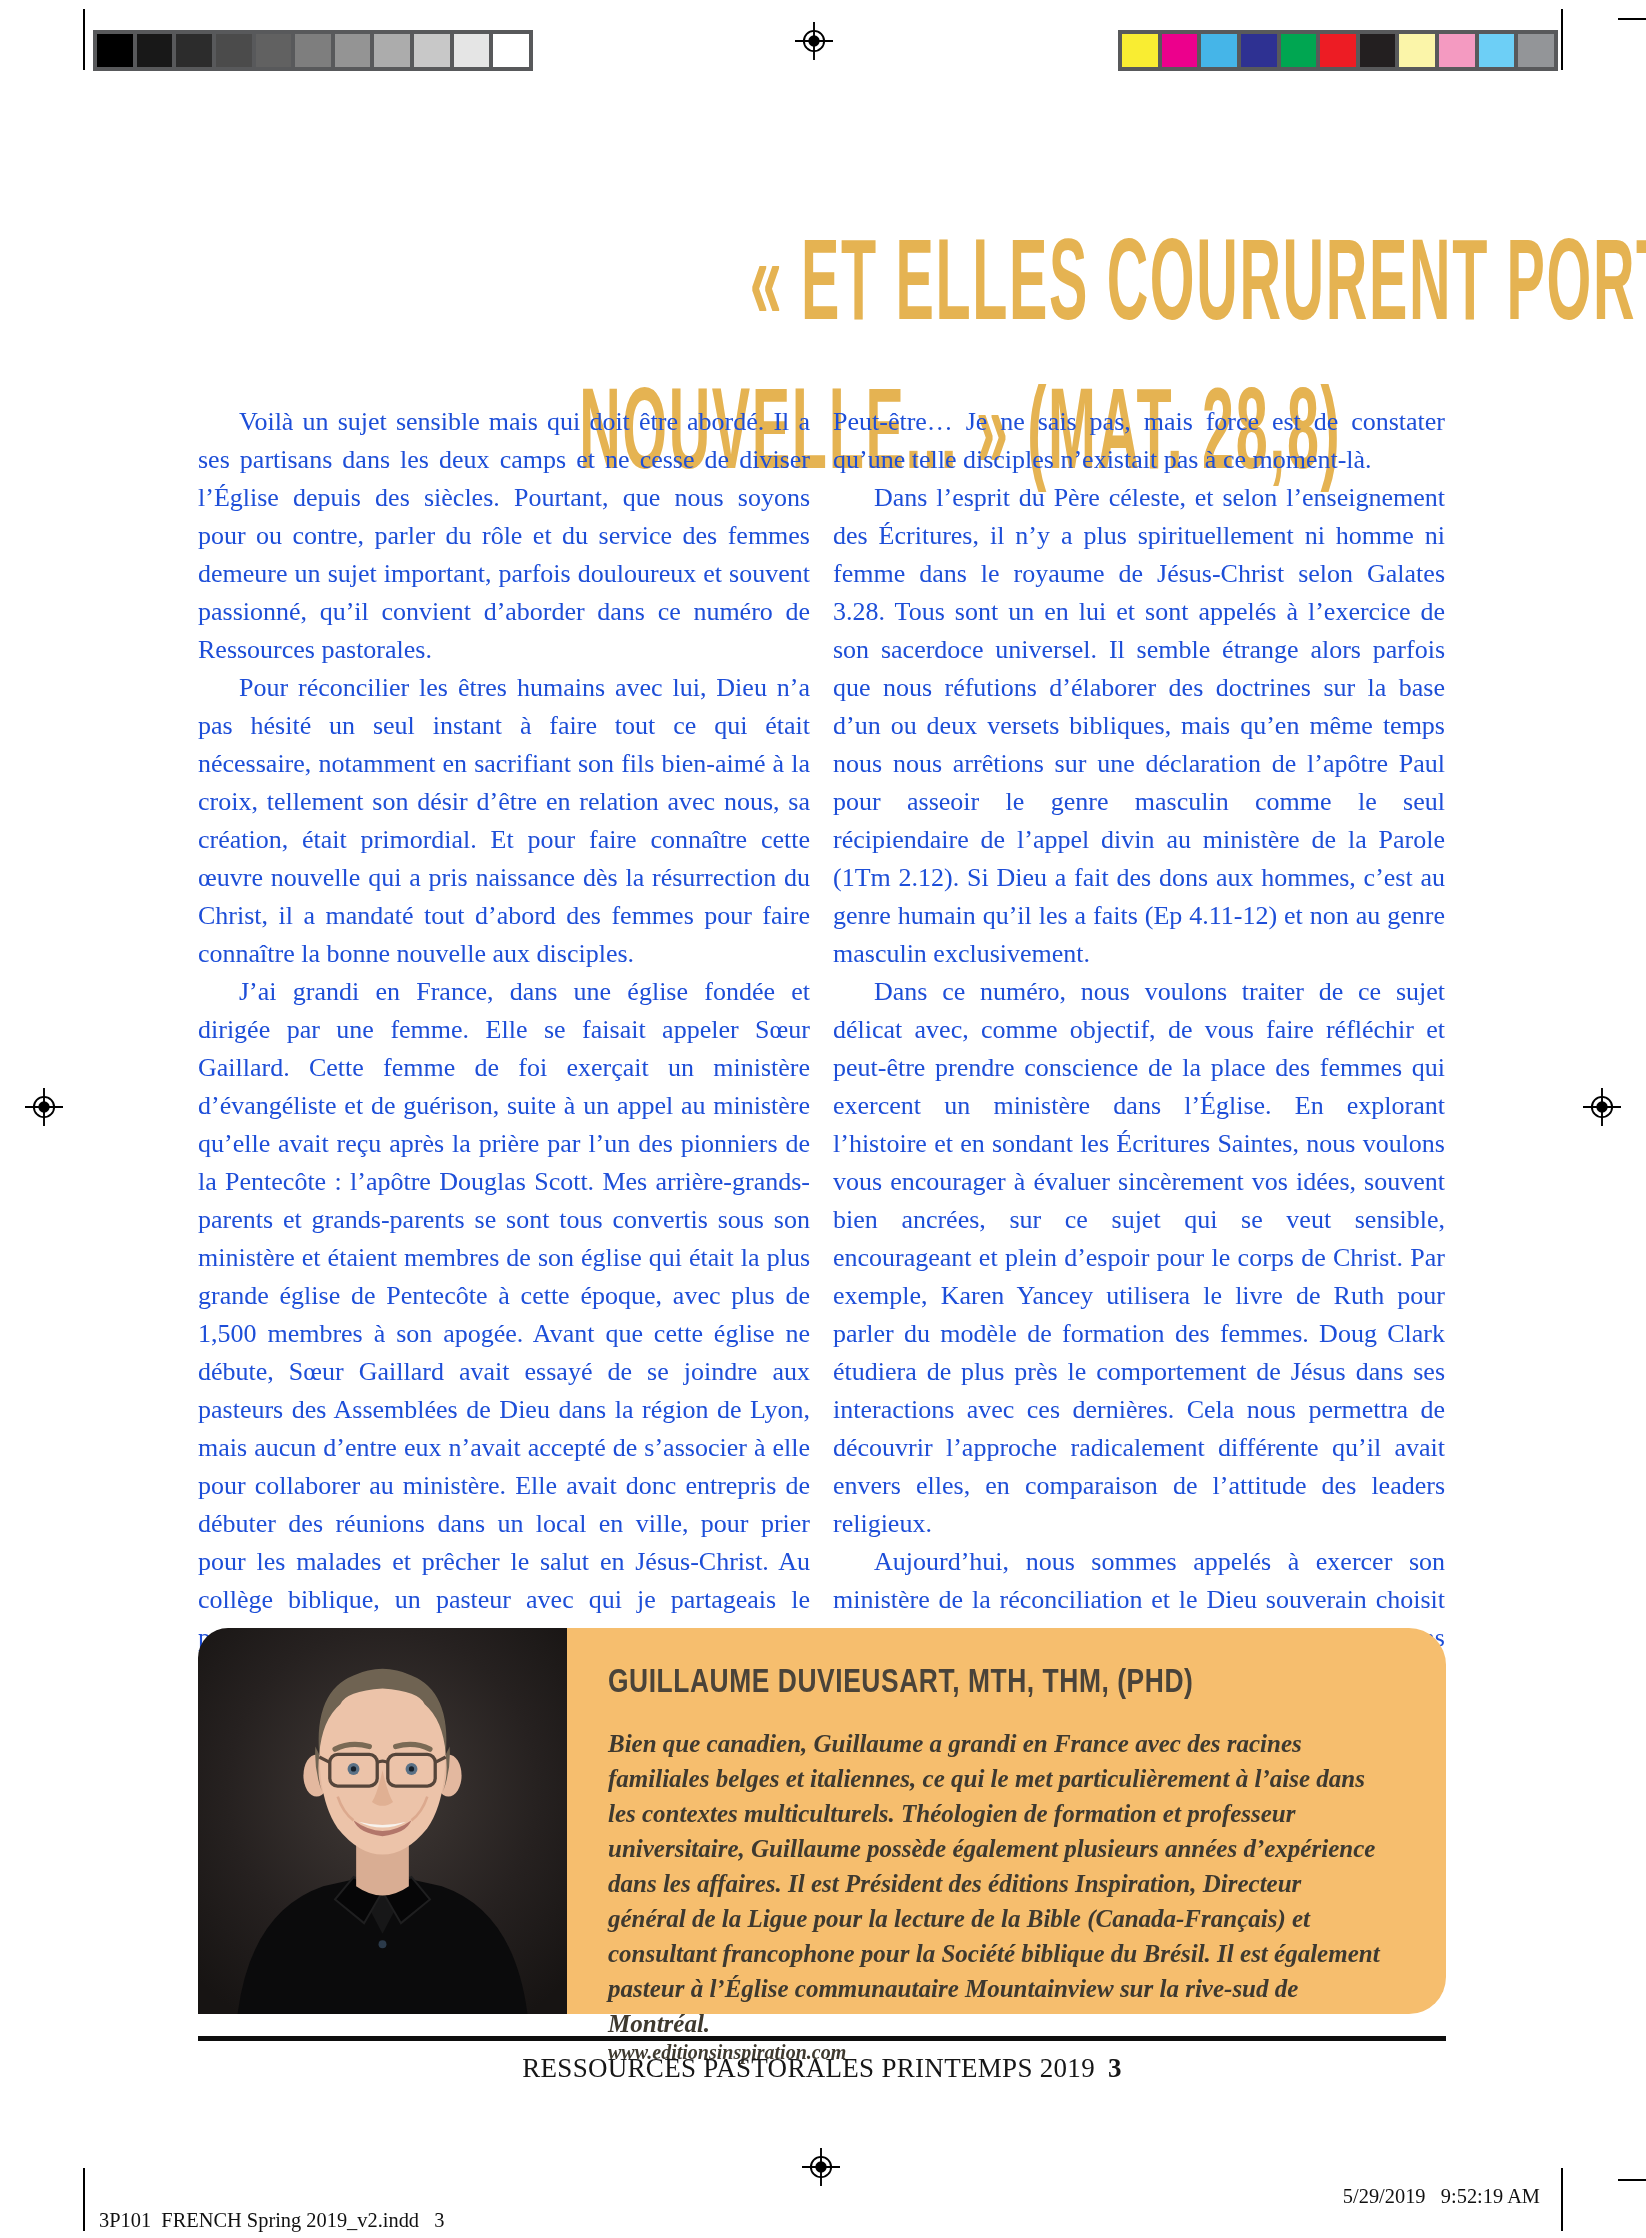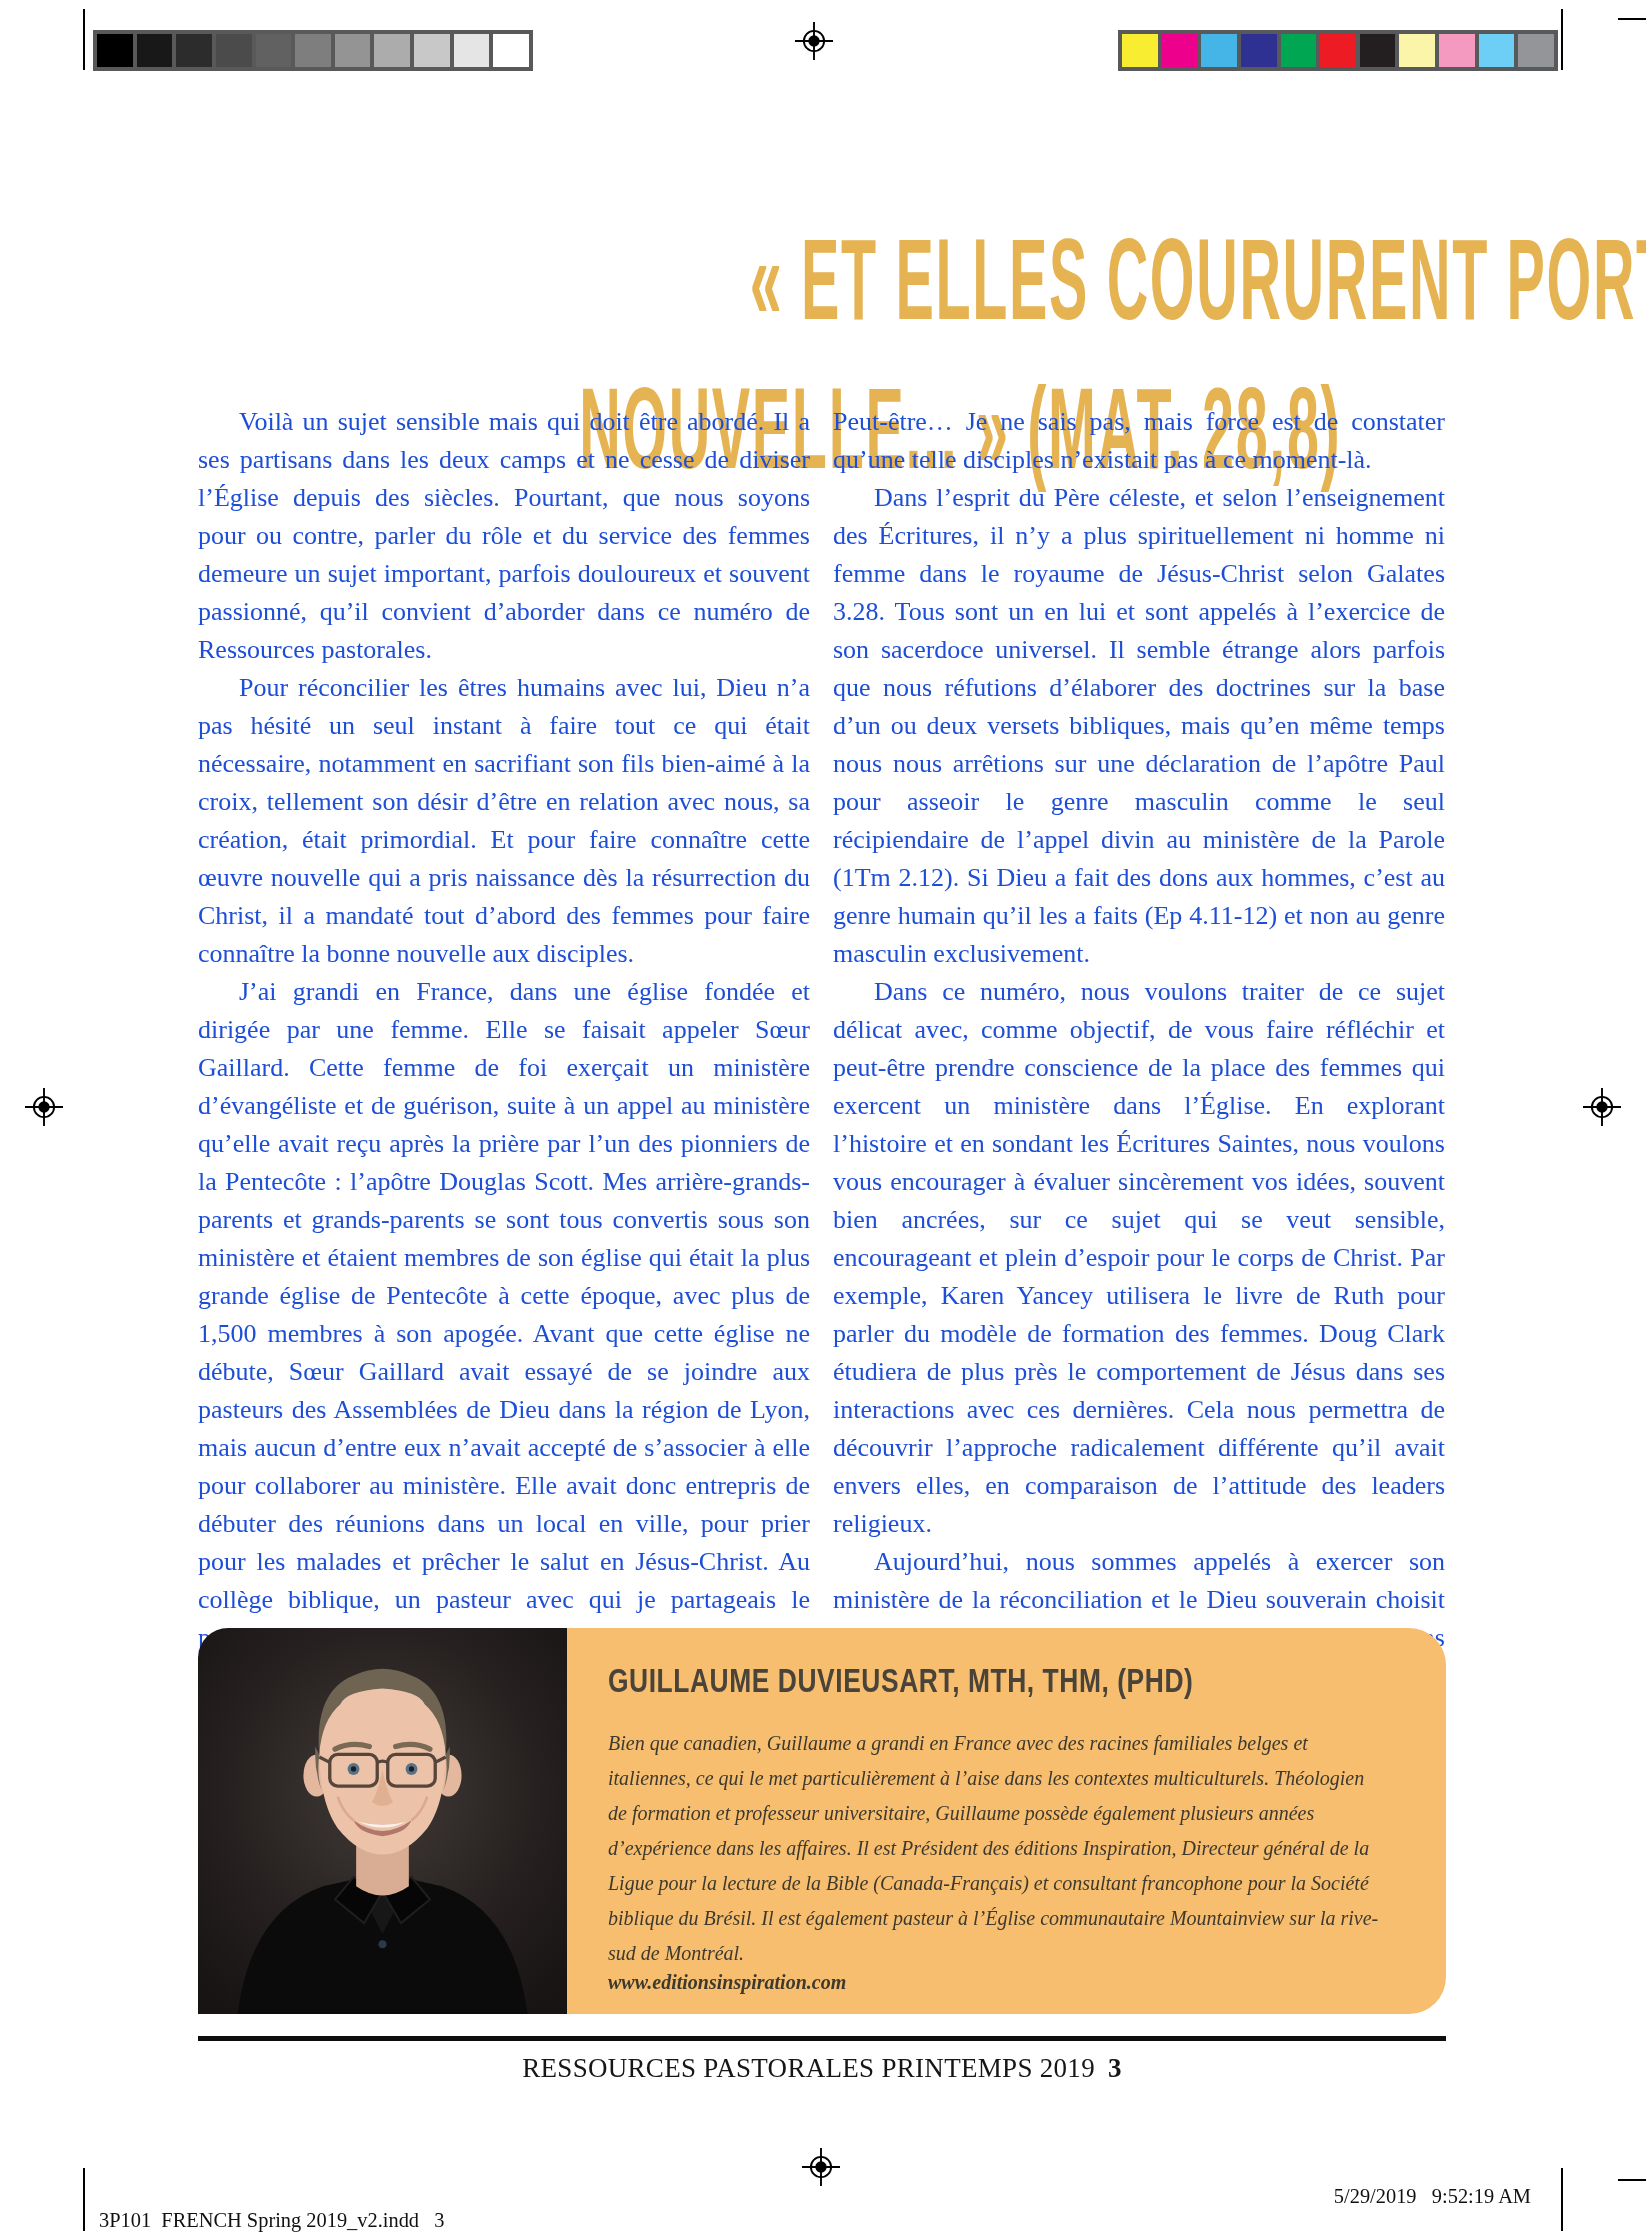--- a/index.html
+++ b/index.html
@@ -32,34 +32,34 @@
 
   
   #bio-box{position:absolute;left:198px;top:1628px;width:1248px;height:386px;display:flex;}
   #author-photo{width:369px;height:386px;flex:0 0 auto;border-radius:30px 0 0 0;overflow:hidden;}
   #author-photo svg{display:block;width:100%;height:100%;}
   #bio-panel{flex:1 1 auto;background:#F6BE6E;border-radius:0 37px 37px 0;
       padding:34px 66px 22.4px 41px;box-sizing:border-box;display:flex;flex-direction:column;}
   #bio-name{font-family:"Liberation Sans", sans-serif;font-weight:700;font-size:33px;
       color:#4A4339;letter-spacing:0.7px;white-space:nowrap;}
   #bio-name > span{display:inline-block;transform:scaleX(.8);transform-origin:left center;}
-  #bio-text{margin-top:26px;font-size:20px;line-height:35px;font-weight:400;font-style:italic;
+  #bio-text{margin-top:26px;font-size:25px;line-height:35px;font-weight:700;font-style:italic;
       color:#3E392F;text-align:left;}
   #bio-url{margin-top:auto;font-size:20px;font-weight:700;font-style:italic;color:#3E392F;}
 
   
   #footer-rule{position:absolute;left:198px;top:2036px;width:1248px;height:5.3px;background:#0e0e0e;}
   #footer-line{position:absolute;left:198px;top:2053px;width:1248px;text-align:center;
       font-size:27px;color:#161616;letter-spacing:0.3px;}
   #footer-page-number{font-weight:700;margin-left:13px;}
 
   
   .slug{position:absolute;top:2185px;font-size:20.4px;color:#111;white-space:pre;}
   #slug-left{left:99px;margin-top:24px;}
-  #slug-right{right:115px;}
+  #slug-right{right:106px;}
 </style>
 </head>
 <body>
 
 <div id="page">
 
   <div id="grayscale-bar" class="bar">
     <div class="sw" style="background:#000000"></div>
     <div class="sw" style="background:#181818"></div>
     <div class="sw" style="background:#2C2C2C"></div>

